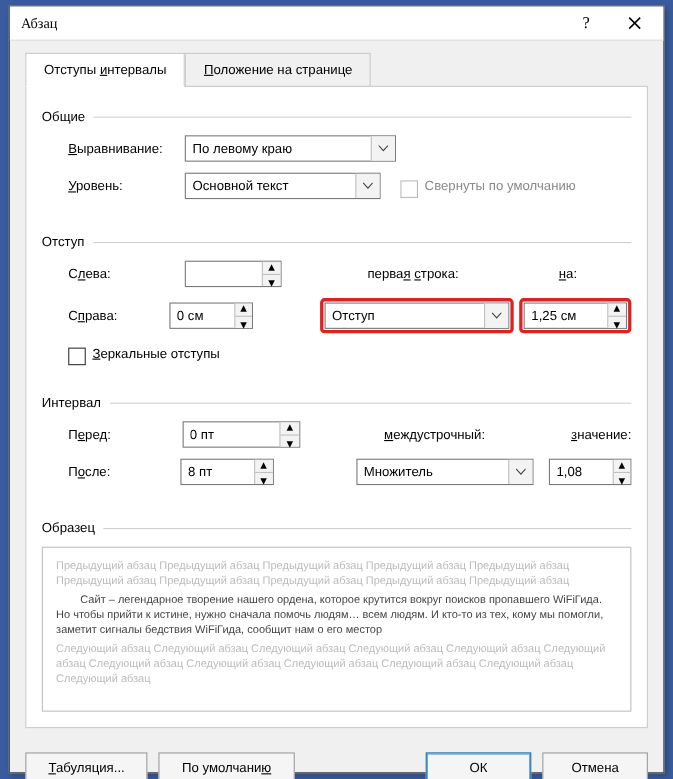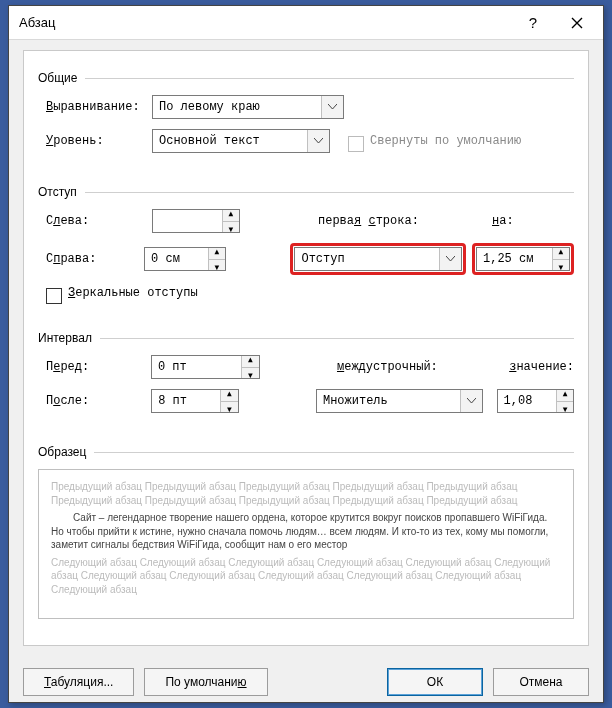--- a/index.html
+++ b/index.html
@@ -1,30 +1,30 @@
 <!DOCTYPE html>
 <html><head>
 <meta charset="utf-8">
 <style>
   * { box-sizing: border-box; margin: 0; padding: 0; }
   html, body { width: 612px; height: 708px; font-family: "Segoe UI", Tahoma, sans-serif; font-size: 12px; color: #000; background: #3a5c9e; overflow: hidden; }
   .dlg { position: absolute; left: 8px; top: 5px; width: 596px; height: 698px; background: #f0f0f0; border: 1px solid #444; box-shadow: 2px 2px 6px rgba(0,0,0,.25); display: flex; flex-direction: column; }
-  .titlebar { height: 34px; display: flex; align-items: center; padding: 0 4px 0 10px; background: #fff; border-bottom: 1px solid #d9d9d9; }
+  .titlebar { height: 34px; display: flex; align-items: center; padding: 0 4px 0 10px; background: #fff; border-bottom: 1px solid #d9d9d9; font-family: Liberation Serif, serif; }
   .titlebar .title { flex: 1; font-size: 13px; }
   .titlebar .btn { width: 44px; height: 30px; display: flex; align-items: center; justify-content: center; font-size: 15px; color: #000; cursor: pointer; }
   .body { flex: 1; padding: 10px 14px 12px 14px; display: flex; flex-direction: column; }
   .tabs { display: flex; }
   .tab { padding: 7px 16px 8px 16px; border: 1px solid #c9c9c9; background: #f0f0f0; position: relative; top: 1px; cursor: pointer; }
   .tab.active { background: #fff; border-bottom: 1px solid #fff; }
   .content { border: 1px solid #c9c9c9; background: #fff; flex: 1; padding: 10px 14px 14px 14px; display: flex; flex-direction: column; }
   .section-head { display: flex; align-items: center; margin: 10px 0 10px 0; }
   .section-head span { color: #000; font-size: 12px; margin-right: 8px; }
   .section-head .rule { flex: 1; height: 1px; background: #cfcfcf; }
   .row { display: flex; align-items: center; margin-bottom: 10px; }
-  .indent { margin-left: 8px; font-family: Liberation Mono, monospace; }
+  .indent { margin-left: 24px; }
   .lbl { width: 106px; }
   u.ac { text-decoration: underline; }
   .combo, .spin, .txt { border: 1px solid #7a7a7a; background: #fff; height: 24px; font-size: 12px; font-family: inherit; }
   .combo { display: flex; align-items: center; }
   .combo .val { flex: 1; padding: 0 6px; white-space: nowrap; overflow: hidden; }
   .combo .arrow, .spin .arrows { width: 22px; border-left: 1px solid #c0c0c0; background: #f3f3f3; display: flex; align-items: center; justify-content: center; height: 100%; }
   .combo .arrow svg { display: block; }
   .spin { display: flex; align-items: center; }
   .spin input { border: none; outline: none; height: 100%; width: 100%; padding: 0 6px; font-size: 12px; font-family: inherit; background: transparent; }
   .spin .arrows { flex-direction: column; }
@@ -50,20 +50,24 @@
     <div class="title">Абзац</div>
     <div class="btn">?</div>
     <div class="btn">
       <svg width="12" height="12" viewBox="0 0 12 12">
           <path d="M1 1 L11 11 M11 1 L1 11" stroke="#000" stroke-width="1.4"></path>
         </svg>
     </div>
   </div>
 
   <div class="body">
+    <div class="tabs">
+      <div class="tab active">Отступы <u class="ac">и</u>нтервалы</div>
+      <div class="tab"><u class="ac">П</u>оложение на странице</div>
+    </div>
 
     <div class="content">
 
       <div class="section-head">
           <span>Общие</span>
           <div class="rule"></div>
         </div>
 
       <div class="row indent">
         <div class="lbl"><u class="ac">В</u>ыравнивание:</div>

